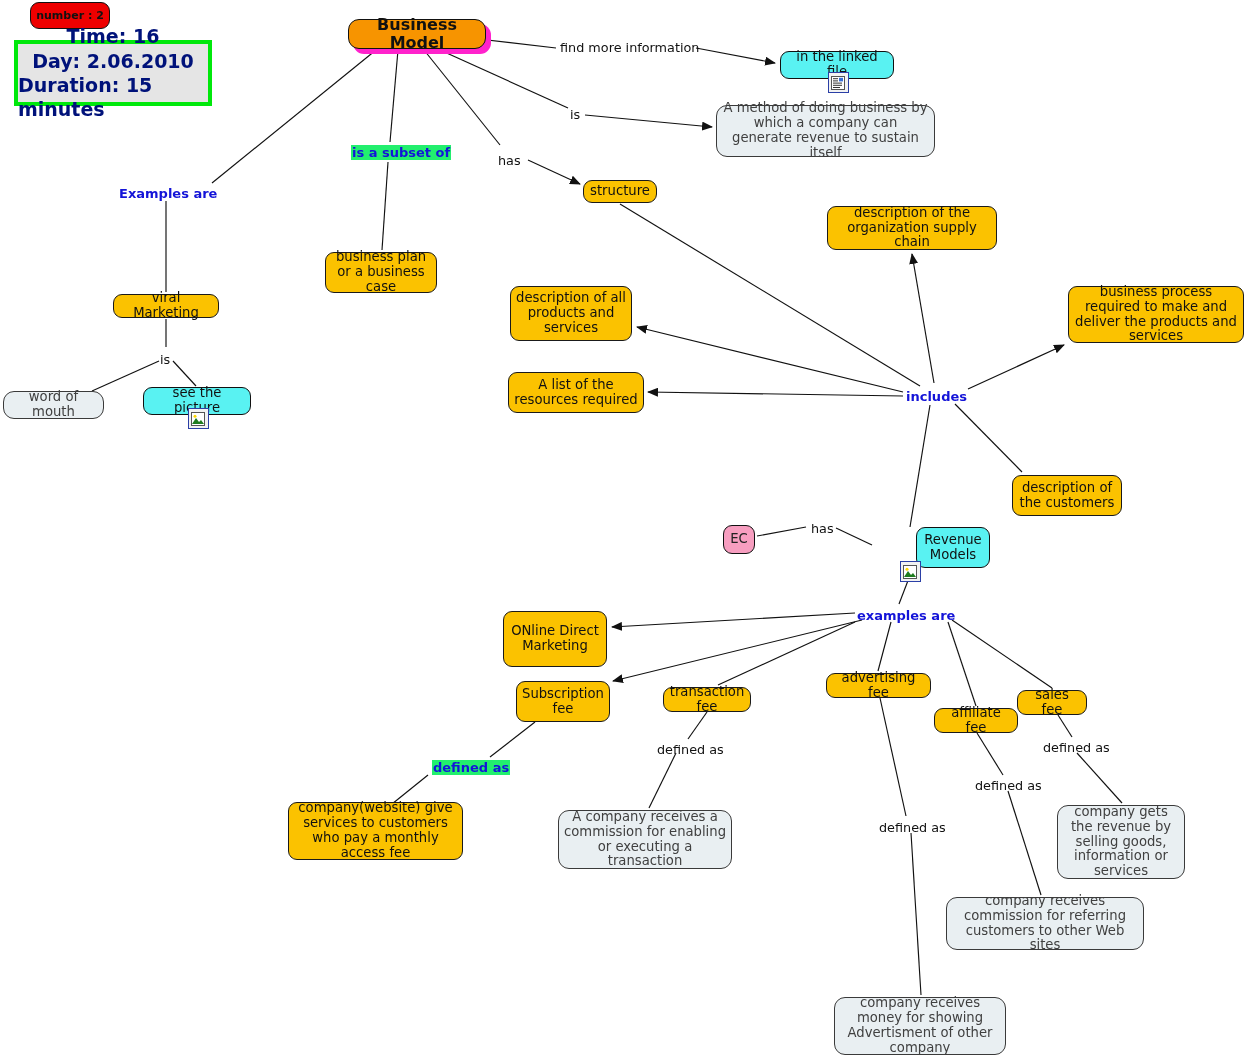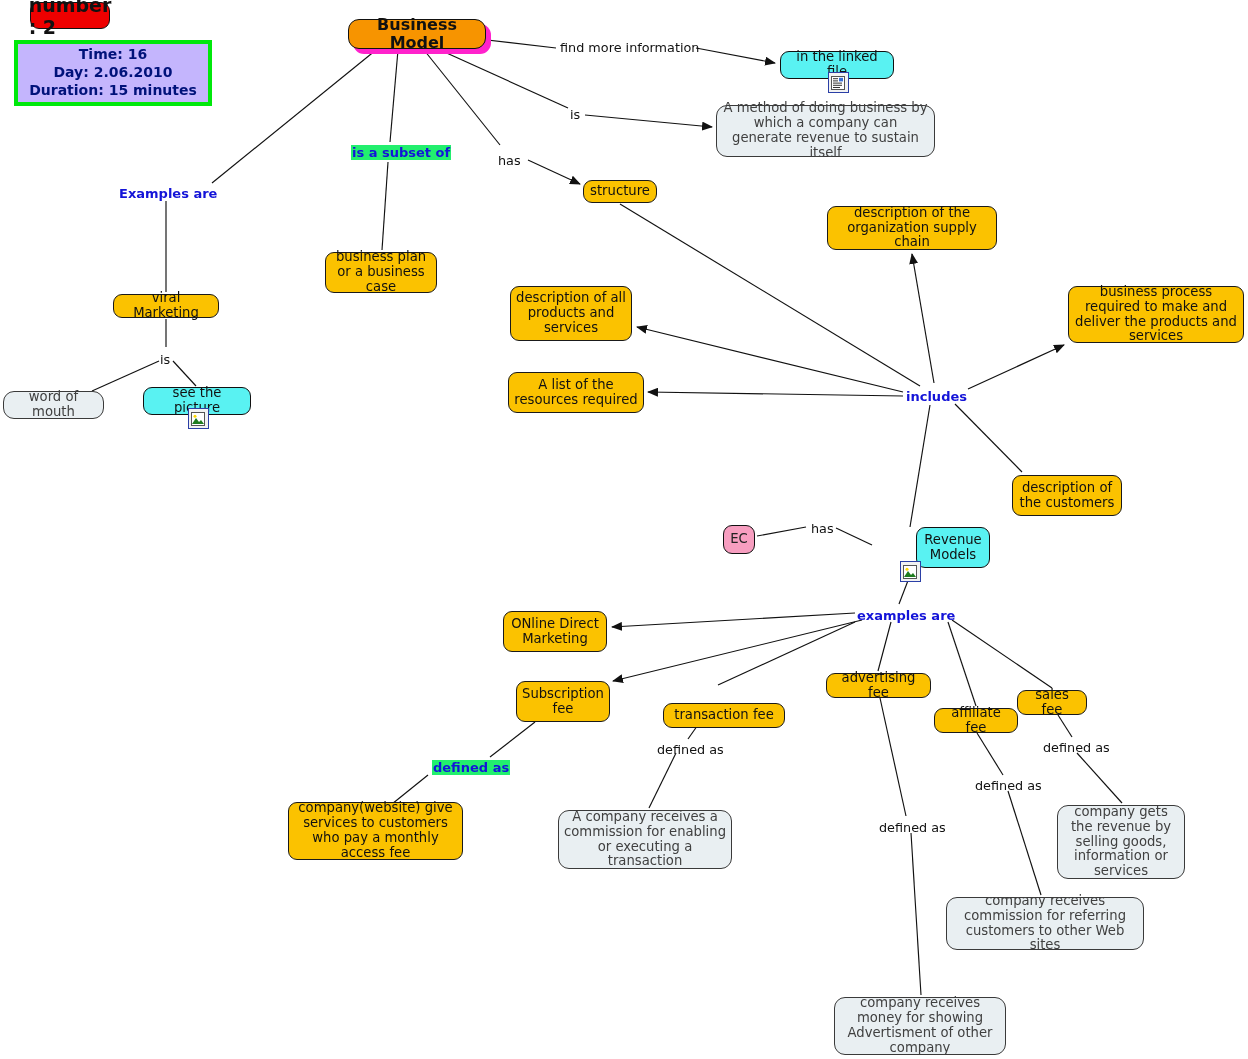--- a/index.html
+++ b/index.html
@@ -28,24 +28,24 @@
           color:#222;font-size:13.2px;}
 
   
   .lbl{position:absolute;font-size:12.8px;color:#111;white-space:nowrap;
        background:transparent;}
   .lbl-blue{color:#1414d8;font-weight:bold;font-size:13px;}
   .lbl-green{color:#1414d8;font-weight:bold;font-size:13px;background:#22ef6e;padding:0 1px;}
 
   
   .badge-number{position:absolute;background:#ee0000;border:1.6px solid #111;
-     border-radius:9px;color:#111;font-weight:bold;font-size:19px;
+     border-radius:9px;color:#111;font-weight:bold;font-size:11px;
      display:flex;align-items:center;justify-content:center;}
-  .badge-time{position:absolute;background:#c4b5fd;border:4px solid #00e80b;
-     color:#00127a;font-weight:bold;font-size:14px;line-height:1.28;
+  .badge-time{position:absolute;background:#e5e5e5;border:4px solid #00e80b;
+     color:#00127a;font-weight:bold;font-size:19px;line-height:1.28;
      display:flex;flex-direction:column;align-items:center;justify-content:center;}
 
   
   .res-ico{position:absolute;width:19px;height:19px;border:1.4px solid #2b3fa6;
      background:#f2f2f2;display:flex;align-items:center;justify-content:center;
      overflow:hidden;}
 </style>
 </head>
 <body>
 
@@ -174,27 +174,27 @@
       <div class="node n-cyan" style="left: 916px; top: 527px; width: 74px; height: 41px;">
         <span style="padding: 0px 5px;">Revenue Models</span>
       </div>
       <div class="res-ico" style="left: 899.5px; top: 561px;">
         <svg width="14" height="14" viewBox="0 0 14 14">
           <rect x="0.5" y="0.5" width="13" height="13" fill="#ffffff" stroke="#555"></rect>
           <circle cx="4" cy="4.2" r="1.5" fill="#ffd700"></circle>
           <path d="M1 12 L5 6 L8 10 L10 8 L13 12 Z" fill="#1e7b1e"></path>
         </svg>
       </div>
-      <div class="node n-yellow" style="left: 503px; top: 611px; width: 104px; height: 41px;">
+      <div class="node n-yellow" style="left: 503px; top: 611px; width: 104px; height: 56px;">
         <span style="padding: 0px 5px;">ONline Direct Marketing</span>
       </div>
       <div class="node n-yellow" style="left: 516px; top: 681px; width: 94px; height: 41px;">
         <span style="padding: 0px 5px;">Subscription fee</span>
       </div>
-      <div class="node n-yellow" style="left: 663px; top: 687px; width: 122px; height: 25px; margin-top: 16px;">
+      <div class="node n-yellow" style="left: 663px; top: 687px; width: 88px; height: 25px;">
         <span style="padding: 0px 5px;">transaction fee</span>
       </div>
       <div class="node n-yellow" style="left: 826px; top: 673px; width: 105px; height: 25px;">
         <span style="padding: 0px 5px;">advertising fee</span>
       </div>
       <div class="node n-yellow" style="left: 934px; top: 708px; width: 84px; height: 25px;">
         <span style="padding: 0px 5px;">affiliate fee</span>
       </div>
       <div class="node n-yellow" style="left: 1017px; top: 690px; width: 70px; height: 25px;">
         <span style="padding: 0px 5px;">sales fee</span>

